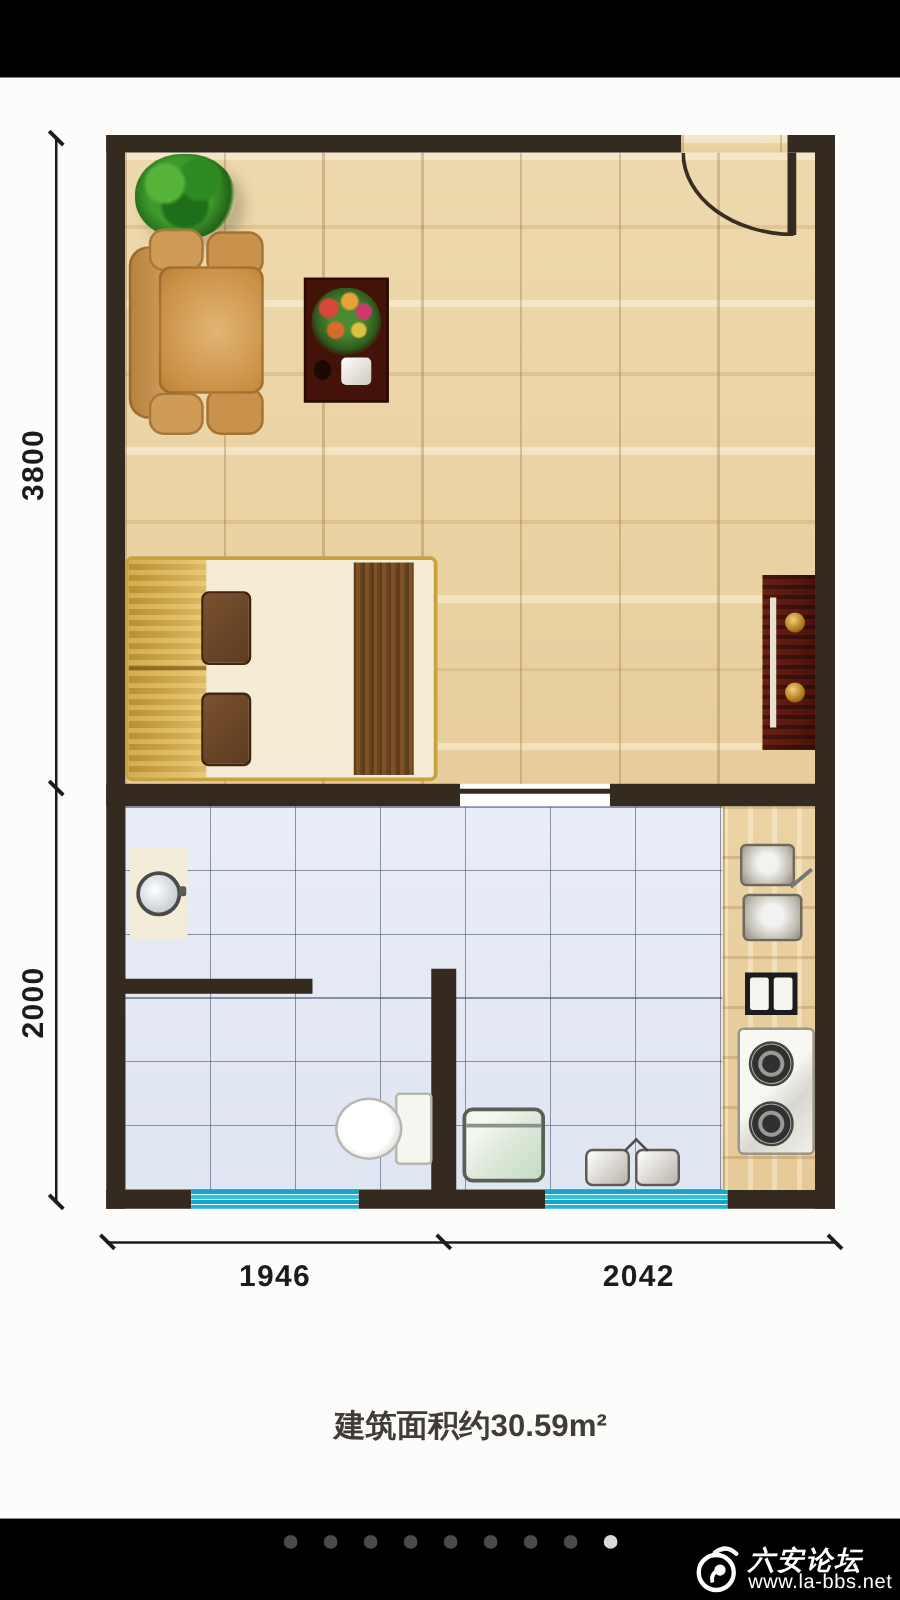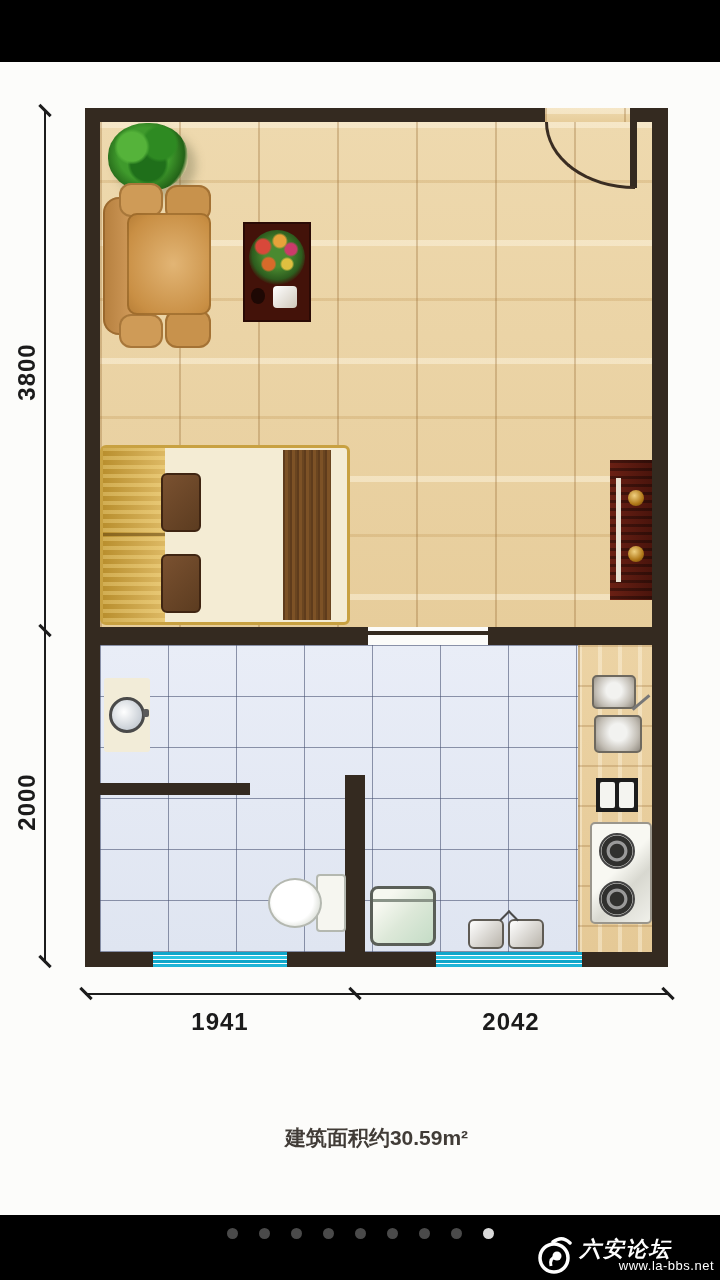--- a/index.html
+++ b/index.html
@@ -27,32 +27,32 @@
   .window{background:linear-gradient(180deg,#0fa6ca 0 20%, #ffffff 20% 27%, #2cc4e2 27% 47%,
       #ffffff 47% 54%, #0fa6ca 54% 74%, #ffffff 74% 81%, #1fb4d6 81% 100%);}
   
   .dimline{position:absolute;background:#1c1c1c;}
   .tick{position:absolute;width:16px;height:3px;background:#1c1c1c;transform:rotate(45deg);}
   .dimtext{position:absolute;color:#1b1b1b;font-size:24px;font-weight:600;text-align:center;
            letter-spacing:1px;}
   .rot{transform:rotate(-90deg);}
   
   .area-label{position:absolute;left:85px;top:1062px;width:583px;text-align:center;
-              font-size:21px;font-weight:600;color:#413c37;}
+              font-size:25px;font-weight:600;color:#413c37;}
   .layout-title{position:absolute;left:85px;top:1094px;width:583px;text-align:center;
                 font-size:40px;font-weight:bold;color:#4a2d25;letter-spacing:2px;}
   
   #bottombar{position:absolute;left:0;top:1215px;width:720px;height:65px;background:#000;}
   #dots{position:absolute;left:0;top:13px;width:720px;display:flex;justify-content:center;gap:21px;}
   .dot{width:11px;height:11px;border-radius:50%;background:#4a4a4a;}
   .dot.active{background:#d9d9d9;}
   #watermark{position:absolute;right:6px;bottom:4px;display:flex;align-items:center;color:#fff;}
   #wm-text{margin-left:4px;}
   #wm-name{font-size:21px;font-weight:bold;font-style:italic;letter-spacing:2px;line-height:20px;}
-  #wm-url{font-size:13px;letter-spacing:.5px;line-height:13px;margin-left:39px;}
+  #wm-url{font-size:16px;letter-spacing:.5px;line-height:13px;}
 </style>
 </head>
 <body>
 
 <div id="screen">
 
   <div id="photo">
 
     <div id="plan">
 
@@ -177,21 +177,21 @@
     <div class="tick" style="left:37px;top:47px;"></div>
     <div class="tick" style="left:37px;top:567px;"></div>
     <div class="tick" style="left:37px;top:898px;"></div>
     <div class="dimtext rot" style="left:-13px;top:296px;width:80px;">3800</div>
     <div class="dimtext rot" style="left:-13px;top:726px;width:80px;">2000</div>
 
     <div class="dimline" style="left:85px;top:931px;width:583px;height:2px;"></div>
     <div class="tick" style="left:78px;top:930px;"></div>
     <div class="tick" style="left:347px;top:930px;"></div>
     <div class="tick" style="left:660px;top:930px;"></div>
-    <div class="dimtext" style="left:155px;top:946px;width:130px;">1941</div>
+    <div class="dimtext" style="left:155px;top:946px;width:130px;">1946</div>
     <div class="dimtext" style="left:446px;top:946px;width:130px;">2042</div>
 
     <div class="area-label">建筑面积约30.59m²</div>
   </div>
 
   <div id="bottombar">
     <div id="dots">
         <div class="dot"></div>
         <div class="dot"></div>
         <div class="dot"></div>

